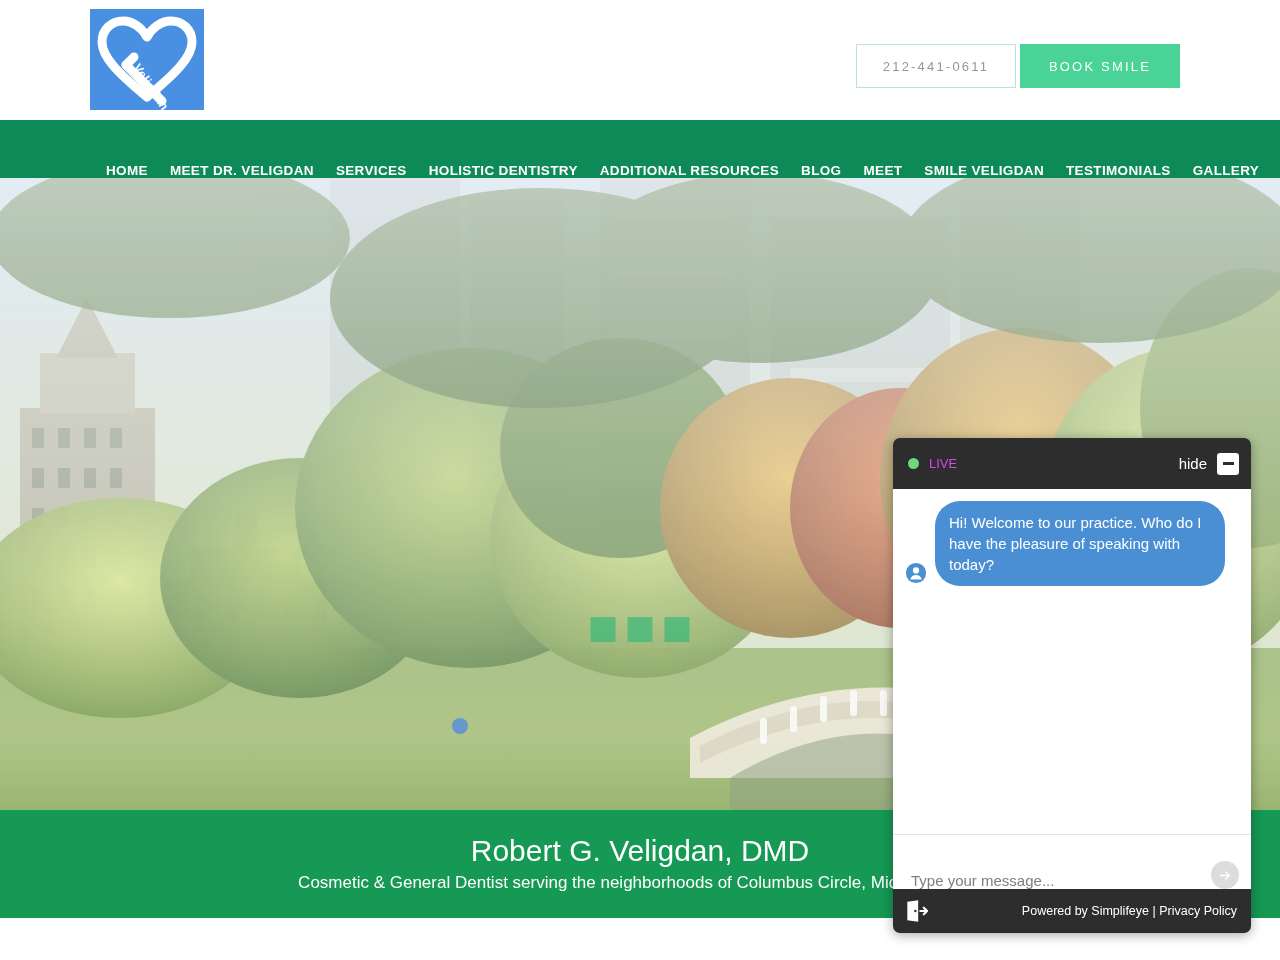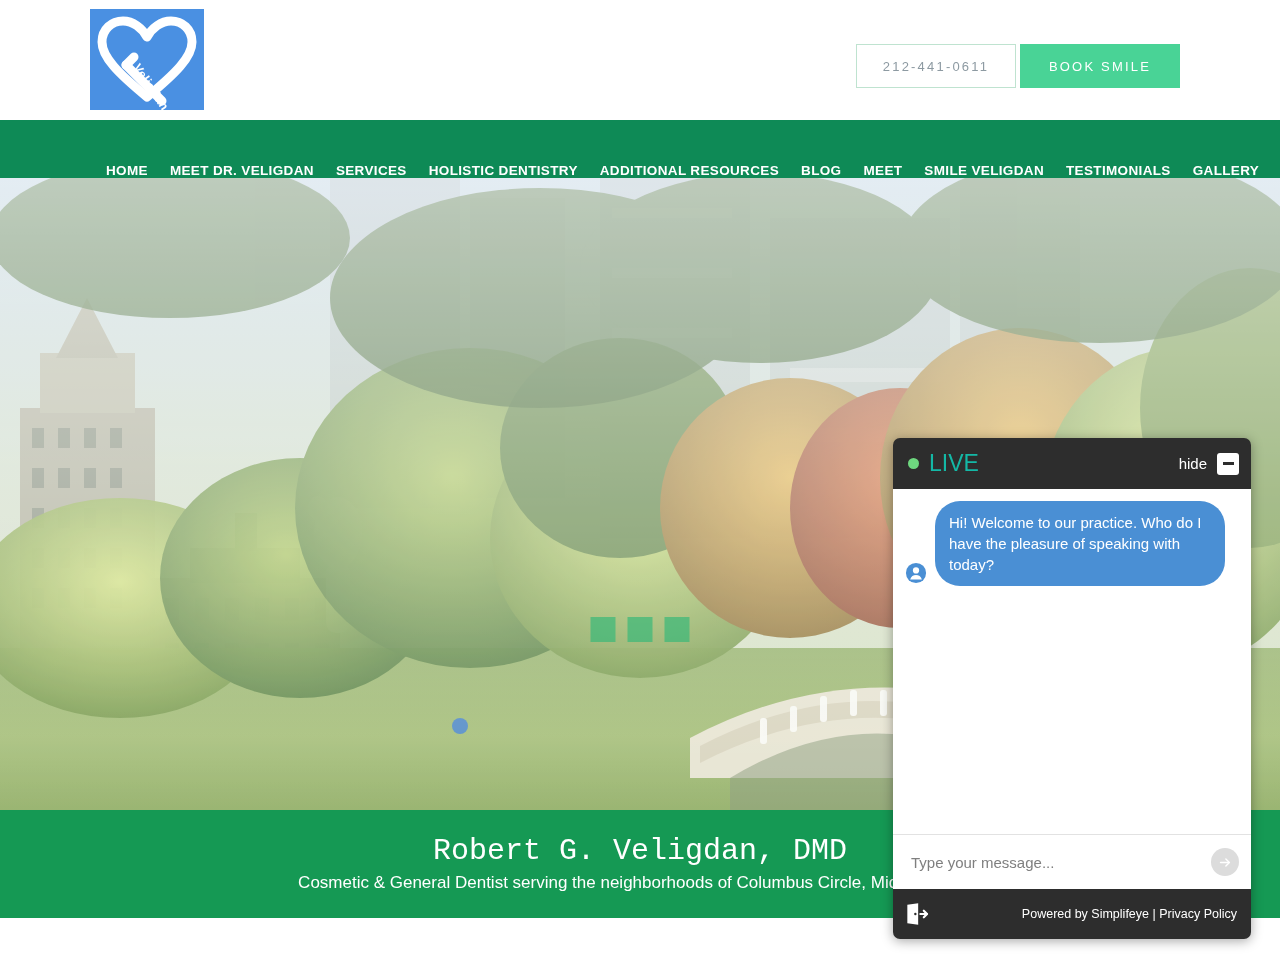--- a/index.html
+++ b/index.html
@@ -69,21 +69,21 @@
     width:25px; height:25px; background:#3cb878; opacity:.72; cursor:pointer;
   }
 
   
   .banner {
     position:absolute; left:0; top:810px; width:1280px; height:108px;
     background:#159954; text-align:center; padding-top:22px;
   }
   .banner-title {
     color:#ffffff; font-size:30px; font-weight:400; line-height:38px;
-    font-family:Liberation Mono, monospace;
+    font-family:Liberation Sans, sans-serif;
   }
   .banner-sub {
     color:#ffffff; font-size:17px; font-weight:400; margin-top:3px;
     font-family:"Liberation Sans", sans-serif; white-space:nowrap;
   }
   .page-footer {
     position:absolute; left:0; top:918px; width:1280px; height:42px; background:#ffffff;
   }
 
   
@@ -92,21 +92,21 @@
     z-index:40; filter: drop-shadow(0 2px 6px rgba(0,0,0,.35));
   }
   .chat-header {
     height:51px; background:#2d2d2d; border-radius:7px 7px 0 0;
     display:flex; align-items:center; padding:0 12px 0 15px;
   }
   .live-dot {
     width:11px; height:11px; border-radius:50%; background:#6ed77f; margin-right:10px; flex:0 0 auto;
   }
   .live-label {
-    color:#14b8a6; font-size:23px; font-weight:400;
+    color:#d946ef; font-size:13px; font-weight:400;
     font-family:"Liberation Sans", sans-serif;
   }
   .chat-header-right { margin-left:auto; display:flex; align-items:center; gap:10px;padding-left:13px; }
   .hide-label { color:#ffffff; font-size:15px; cursor:pointer; font-family:"Liberation Sans", sans-serif; }
   .min-btn {
     width:22px; height:22px; background:#ffffff; border-radius:3px;
     display:flex; align-items:center; justify-content:center; cursor:pointer;
   }
   .min-bar { width:11px; height:3px; background:#2d2d2d; }
 
@@ -116,34 +116,34 @@
   .msg-row { display:flex; align-items:flex-end; gap:8px; }
   .msg-avatar { width:22px; height:22px; flex:0 0 auto; margin-bottom:2px; }
   .bubble {
     background:#4a8fd4; color:#ffffff; border-radius:25px;
     padding:11px 14px; font-size:15px; line-height:21px; max-width:290px;
     font-family:"Liberation Sans", sans-serif;
   }
 
   .chat-input-wrap {
     height:55px; background:#ffffff; border-top:1px solid #e2e2e2;
-    display:flex; align-items:center; padding:0 12px 0 18px;
+    display:flex; align-items:flex-end; padding:0 12px 0 18px;
   }
   .chat-input {
     flex:1; border:none; outline:none; font-size:15px; color:#7b7b7b;
     background:transparent; font-family:"Liberation Sans", sans-serif;
   }
   .chat-input::placeholder { color:#7f7f7f; }
   .send-btn {
     width:28px; height:28px; border-radius:50%; background:#dcdcdc;
     display:flex; align-items:center; justify-content:center; cursor:pointer; flex:0 0 auto;
   }
 
   .chat-footer {
-    height:50px; background:#2d2d2d; border-radius:0 0 7px 7px;
+    height:44px; background:#2d2d2d; border-radius:0 0 7px 7px;
     display:flex; align-items:center; padding:0 14px 0 10px;
   }
   .exit-icon { width:26px; height:26px; flex:0 0 auto; cursor:pointer; }
   .powered {
     margin-left:auto; color:#ffffff; font-size:12.5px;
     font-family:"Liberation Sans", sans-serif;
   }
 </style>
 </head>
 <body>

